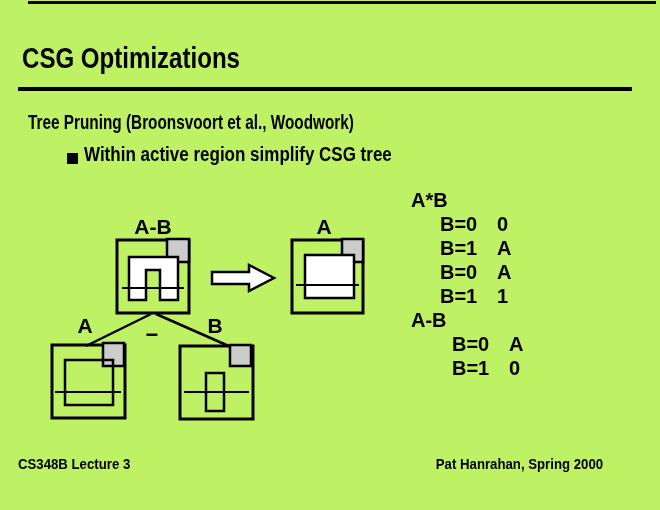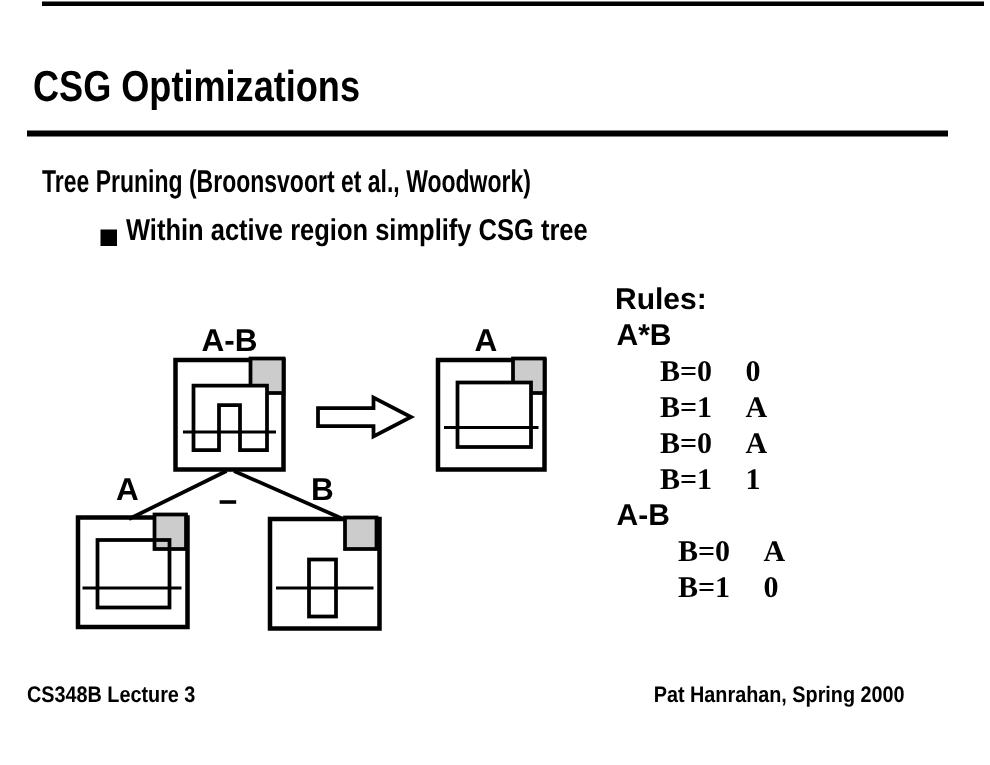--- a/index.html
+++ b/index.html
@@ -1,36 +1,36 @@
 <!DOCTYPE html>
 <html><head>
 <meta charset="utf-8">
 <style>
   html,body{margin:0;padding:0;background:#888;}
   .slide{
-    position:relative;width:660px;height:510px;background:#ffffff;
+    position:relative;width:660px;height:510px;background:#bef264;
     overflow:hidden;font-family:"Liberation Sans",sans-serif;font-weight:bold;color:#000;
   }
   .abs{position:absolute;}
   .cx73{transform:scaleX(.73);transform-origin:left top;white-space:nowrap;}
   .cx83{transform:scaleX(.83);transform-origin:left top;white-space:nowrap;}
   .cx85{transform:scaleX(.85);transform-origin:left top;white-space:nowrap;}
   .cx88l{transform:scaleX(.88);transform-origin:left top;white-space:nowrap;}
   .cx88r{transform:scaleX(.88);transform-origin:right top;white-space:nowrap;}
   .top-bar{left:28px;top:1px;width:628px;height:3px;background:#000;}
   .title{left:22px;top:44px;font-size:29px;line-height:1;letter-spacing:0px;}
   .title-rule{left:18px;top:87px;width:614px;height:4px;background:#000;}
   .subtitle{left:28px;top:111px;font-size:21px;line-height:1;}
   .bullet-square{left:67px;top:153px;width:11px;height:11px;background:#000;}
   .bullet-text{left:84px;top:144px;font-size:20px;line-height:1;}
   .diagram-svg{left:0;top:0;width:660px;height:510px;}
   svg text{font-family:"Liberation Sans",sans-serif;font-weight:bold;fill:#000;}
   .rules{left:410px;top:188px;font-size:20px;line-height:24px;}
   .rule-op{margin-left:1px;}
-  .rule-case{margin-left:30px;display:flex;font-family:Liberation Serif, serif;}
+  .rule-case{margin-left:30px;display:flex;}
   .rule-case.indent{margin-left:42px;}
   .rule-case .cond{display:inline-block;width:57px;}
   .footer-left{left:18px;top:455px;font-size:15px;line-height:1.2;}
   .footer-right{right:57px;top:455px;font-size:15px;line-height:1.2;}
 </style>
 </head>
 <body>
 
 <div class="slide">
 
@@ -71,21 +71,20 @@
     <line x1="55" y1="392" x2="121" y2="392" stroke="#000" stroke-width="2"></line>
 
     <text x="215" y="333" font-size="21" text-anchor="middle">B</text>
     <rect x="180" y="346" width="73" height="73" fill="none" stroke="#000" stroke-width="3"></rect>
     <rect x="230" y="345" width="21" height="21" stroke="#000" stroke-width="2.5" fill="#cccccc"></rect>
     <rect x="206" y="373" width="18" height="38" fill="none" stroke="#000" stroke-width="2.5"></rect>
     <line x1="184" y1="392" x2="249" y2="392" stroke="#000" stroke-width="2"></line>
   </svg>
 
   <div class="abs rules">
-    <div class="rules-heading">Rules:</div>
 
     <div class="rule-op">A*B</div>
     <div class="rule-case">
       <span class="cond">B=0</span>
       <span class="res">0</span>
     </div>
     <div class="rule-case">
       <span class="cond">B=1</span>
       <span class="res">A</span>
     </div>

